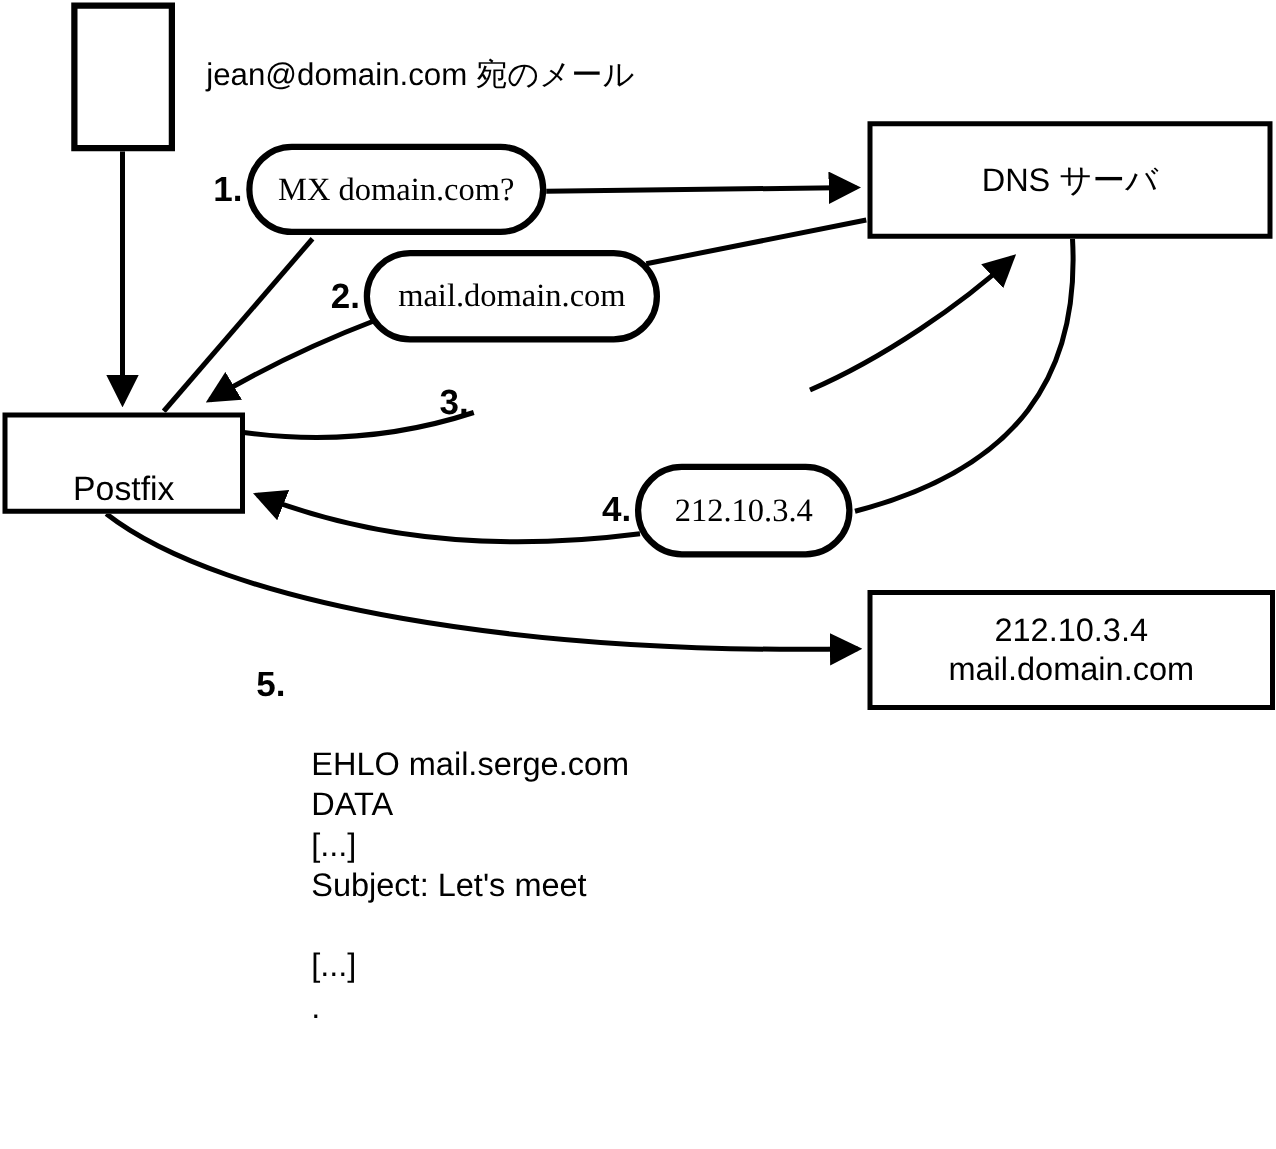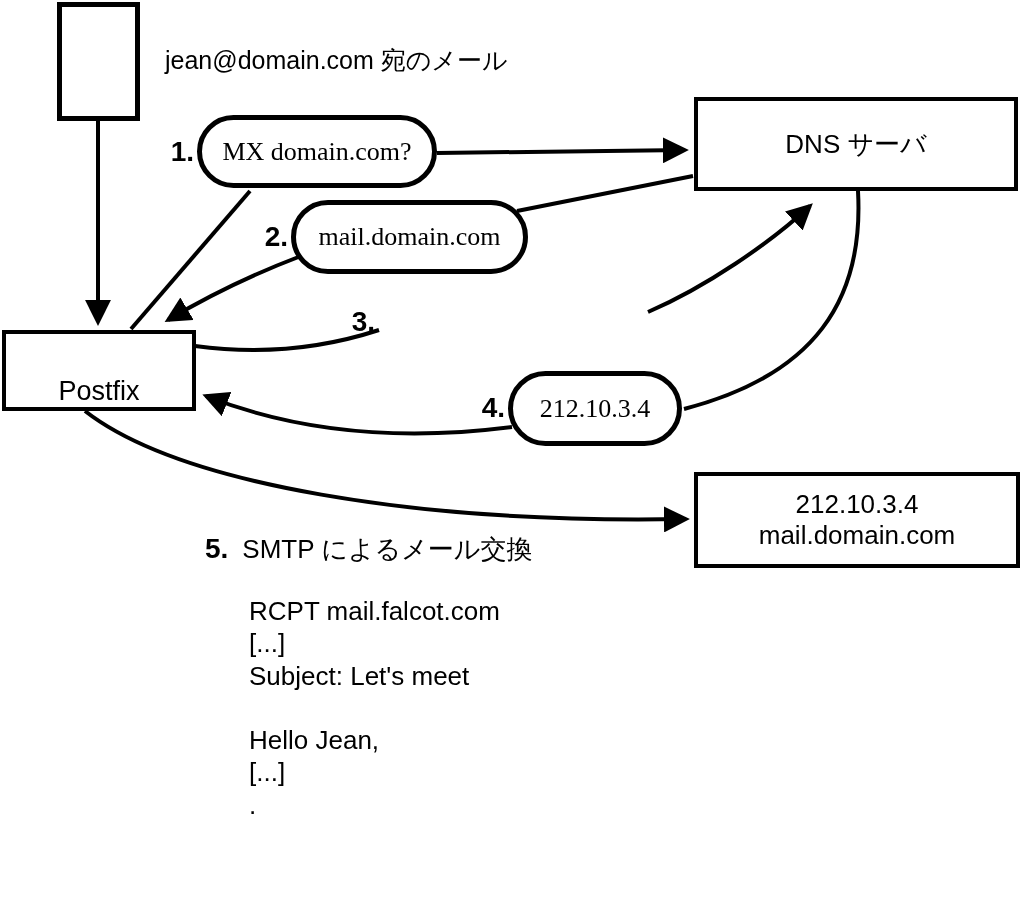--- a/index.html
+++ b/index.html
@@ -84,26 +84,25 @@
 
   <div class="num" style="left:307px; top:307px;">3.</div>
 
   <div class="num" style="left:437px; top:393px;">4.</div>
   <div class="pill" style="left:508px; top:371px; width:174px; height:75px;">
     <span>212.10.3.4</span>
   </div>
 
   <div class="step5" style="left:205px; top:532px;">
     <span class="n5">5.</span>
-    <span>SMTP によるメール交換</span>
   </div>
 
   <div class="smtp">
-    <div class="smtp-line">RCPT mail.falcot.com</div>
+    <div class="smtp-line">EHLO mail.serge.com</div>
+    <div class="smtp-line">DATA</div>
     <div class="smtp-line">[...]</div>
     <div class="smtp-line">Subject: Let's meet</div>
     <div class="smtp-line"></div>
-    <div class="smtp-line">Hello Jean,</div>
     <div class="smtp-line">[...]</div>
     <div class="smtp-line">.</div>
   </div>
 
 </div>
 
 </body></html>

